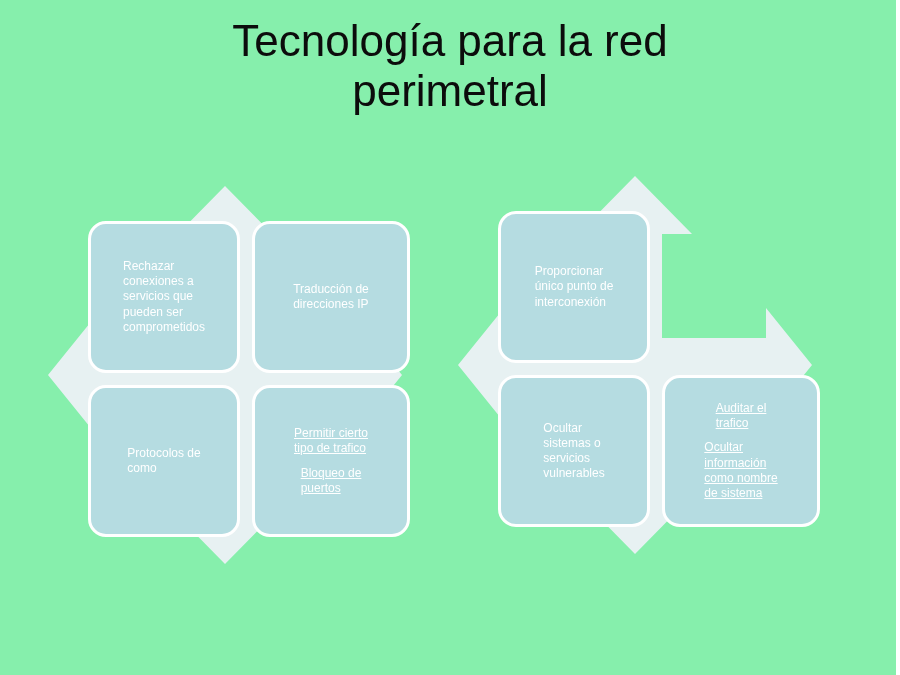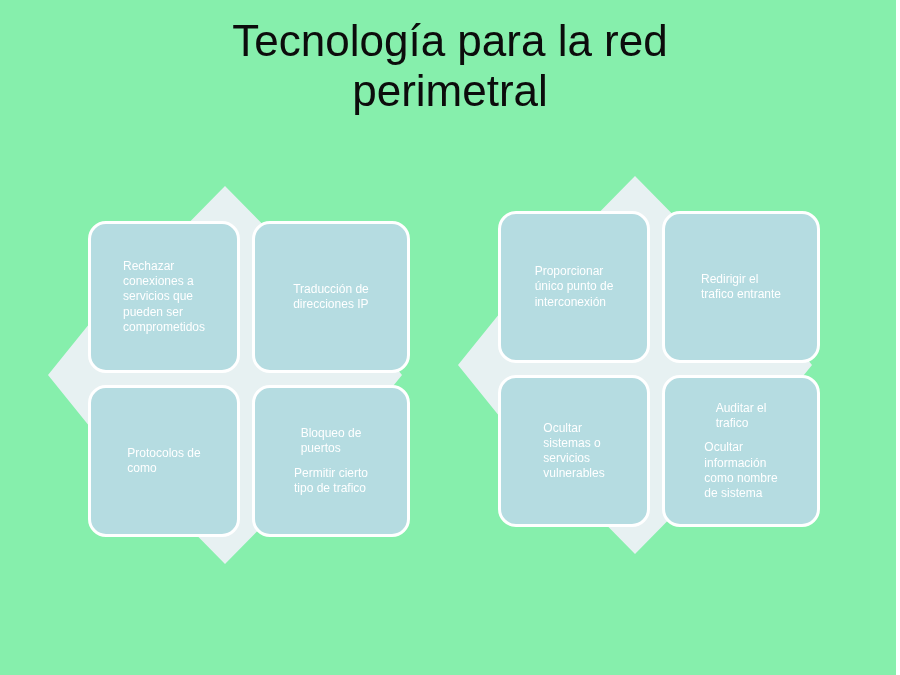--- a/index.html
+++ b/index.html
@@ -45,21 +45,21 @@
     color:#ffffff;
     font-size:12px;
     line-height:1.26;
   }
   .node p{margin:0;white-space:pre-line;}
   .node p + p{margin-top:9px;}
 
   .n-tl{left:48px; top:43px;  width:152px;height:152px;}
   .n-tr{left:212px;top:43px;  width:158px;height:152px;}
   .n-bl{left:48px; top:207px; width:152px;height:152px;}
-  .n-br{left:212px;top:207px; width:158px;height:152px;}
+  .n-br{left:212px;top:207px; width:158px;height:152px;text-decoration:underline;}
 </style>
 </head>
 <body>
 
 <div class="slide">
 
   <div class="title">Tecnología para la red
 perimetral</div>
 
   <div class="cluster cluster-left">
@@ -83,24 +83,24 @@
       </div>
       <div class="node n-tr">
         <p>Traducción de
 direcciones IP</p>
       </div>
       <div class="node n-bl">
         <p>Protocolos de
 como</p>
       </div>
       <div class="node n-br">
+        <p>Permitir cierto
+tipo de trafico</p>
         <p>Bloqueo de
 puertos</p>
-        <p>Permitir cierto
-tipo de trafico</p>
       </div>
     </div>
   </div>
 
   <div class="cluster cluster-right">
 
     <div class="arrow-bg">
       <svg viewBox="0 0 370 400" xmlns="http://www.w3.org/2000/svg" aria-hidden="true">
         <path d="M185 8 L242 66 L212 66 L212 170 L316 170 L316 140 L362 197
                  L316 254 L316 224 L212 224 L212 328 L242 328 L185 386
@@ -108,24 +108,20 @@
                  L54 140 L54 170 L158 170 L158 66 L128 66 Z" fill="#e7f1f2"></path>
       </svg>
     </div>
 
     <div class="boxes">
       <div class="node n-tl">
         <p>Proporcionar
 único punto de
 interconexión</p>
       </div>
-      <div class="node n-tr">
-        <p>Redirigir el
-trafico entrante</p>
-      </div>
       <div class="node n-bl">
         <p>Ocultar
 sistemas o
 servicios
 vulnerables</p>
       </div>
       <div class="node n-br">
         <p>Auditar el
 trafico</p>
         <p>Ocultar

